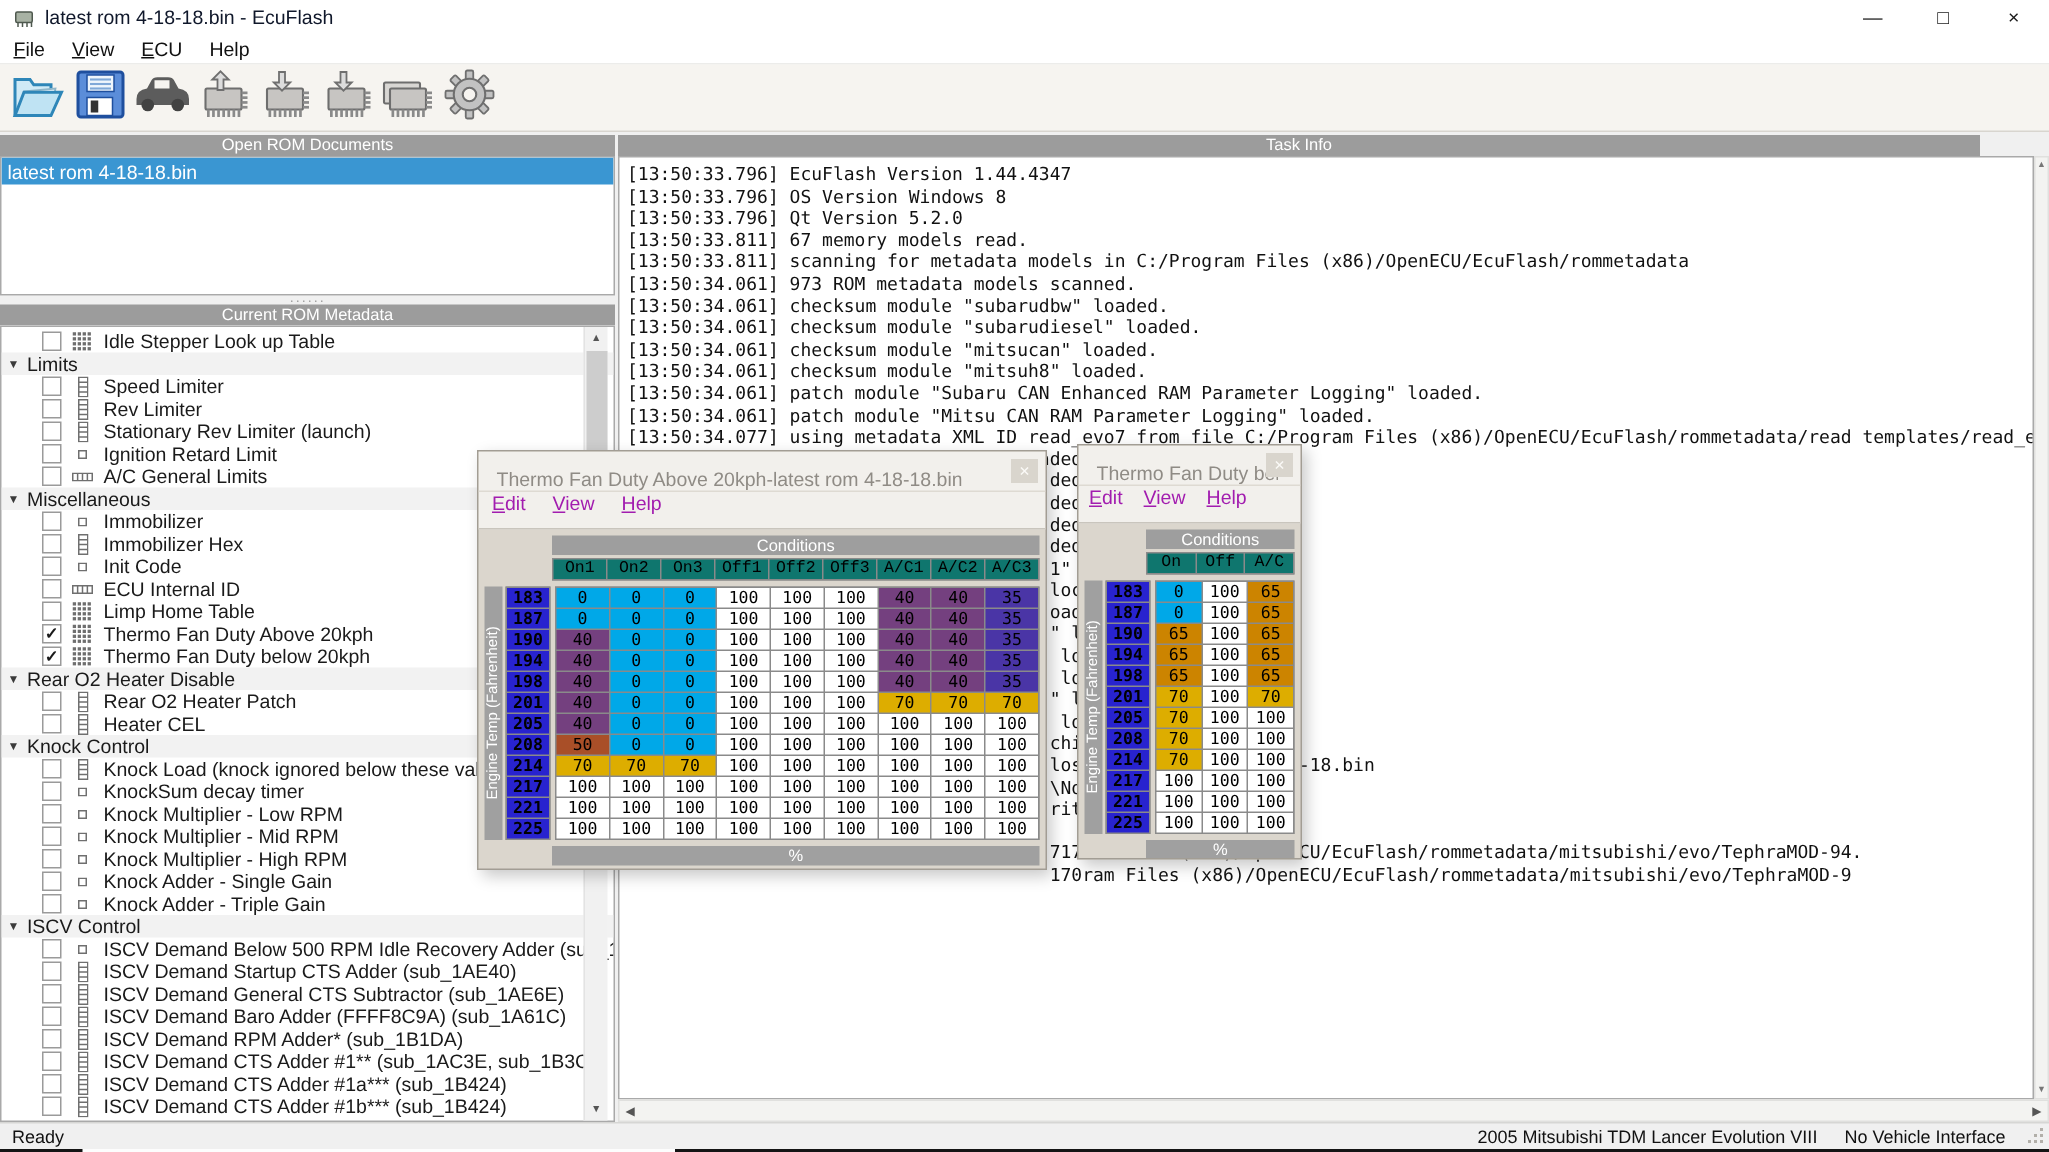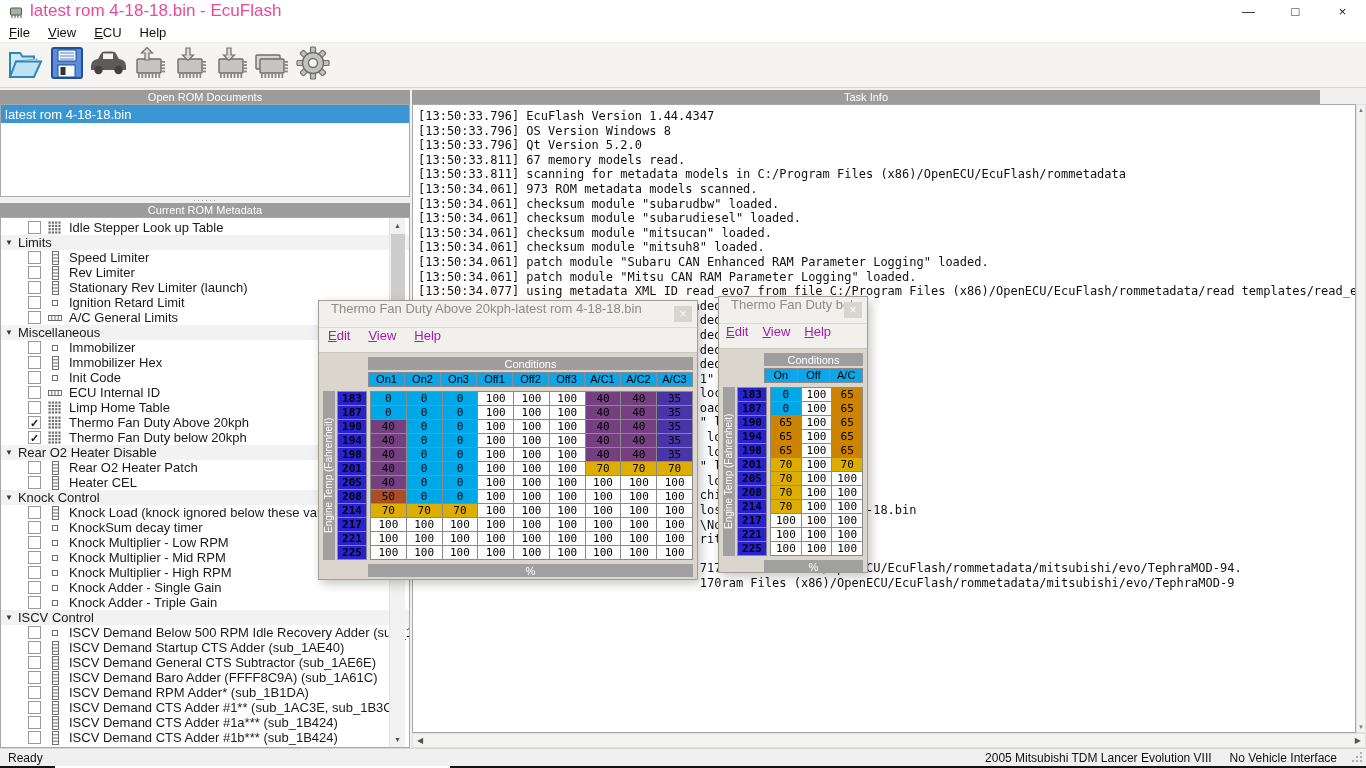--- a/index.html
+++ b/index.html
@@ -1,21 +1,21 @@
 <!DOCTYPE html>
 <html><head>
 <meta charset="utf-8">
 <style>
   html,body{margin:0;padding:0}
   body{width:1366px;height:768px;position:relative;background:#f0f0f0;overflow:hidden;
        font-family:"Liberation Sans",sans-serif;-webkit-font-smoothing:antialiased}
   
   .titlebar{position:absolute;top:0;left:0;right:0;height:22px;background:#ffffff;display:flex;align-items:center}
   .tb-icon{margin:0 6px 0 8px;display:flex}
-  .tb-title{font-size:17px;color:#ec4899}
+  .tb-title{font-size:13px;color:#0f172a}
   .tb-btns{margin-left:auto;display:flex;height:100%}
   .tb-btn{width:47px;display:flex;align-items:center;justify-content:center;font-size:13px;color:#1a1a1a}
   .menubar{position:absolute;top:22px;left:0;right:0;height:21px;background:#ffffff;display:flex;align-items:center;font-size:13px;border-bottom:1px solid #ececea;box-sizing:border-box}
   .menu-item{padding:0 9px;color:#111;height:100%;display:flex;align-items:center}
   .toolbar{position:absolute;top:43px;left:0;right:0;height:45px;background:#f6f4f0;border-bottom:1px solid #d8d5cf;display:flex;align-items:center;padding-left:5px;box-sizing:border-box}
   .tool-btn{width:41px;height:41px;display:flex;align-items:center;justify-content:center}
   
   .phdr{position:absolute;height:14px;background:#9c9c9c;color:#fff;font-size:11px;display:flex;align-items:center;justify-content:center}
   #hdr-docs{top:90px;left:0;width:410px}
   #hdr-meta{top:203px;left:0;width:410px}
@@ -47,30 +47,30 @@
   #sb-right{margin-left:auto;display:flex;align-items:center}
   #sb-vehicle{margin-right:18px}
   #sb-iface{margin-right:14px}
   #sb-grip{margin-right:2px;display:flex}
   #bottomstrip{position:absolute;top:766px;left:0;width:1366px;height:2px;background:#141414}
   #bottomstrip .wseg{position:absolute;left:55px;width:395px;height:2px;background:#fdfdfd}
   
   .tw{position:absolute;background:#dbd6cd;border:1px solid #a29d94;box-shadow:3px 4px 10px rgba(0,0,0,.22);box-sizing:border-box;overflow:hidden}
   #tw0{left:318px;top:300px;width:380px;height:280px}
   #tw1{left:718px;top:296px;width:150px;height:277px}
-  .tw-title{height:26px;background:#f2f0ec;border-bottom:1px solid #dedad2;display:flex;align-items:flex-start;position:relative}
+  .tw-title{height:26px;background:#f2f0ec;border-bottom:1px solid #dedad2;display:flex;align-items:flex-end;position:relative}
   .tw-title-text{margin-left:12px;font-size:13px;color:#8f8b85;white-space:nowrap;overflow:hidden;max-width:82%}
   .tw-close{position:absolute;right:5px;top:5px;width:18px;height:16px;background:#d9d5cd;color:#fbfaf7;font-size:12px;display:flex;align-items:center;justify-content:center}
   .tw-menu{height:24px;background:#f2f0ec;border-bottom:1px solid #c9c5bd;display:flex;align-items:flex-start;font-size:13px;color:#a21caf}
   .tw-menu span{padding:0 9px}
   #tw1 .tw-menu span{padding:0 7px}
   .tw-body{padding:4px;box-sizing:border-box;height:calc(100% - 50px)}
   .tw-cond{height:13px;background:#9e9e9e;color:#fff;font-size:11px;display:flex;align-items:center;justify-content:center;margin-bottom:2px}
   .tw-grid{display:grid;gap:1px;background:#8a8a8a;border:1px solid #8a8a8a}
-  .tw-colhdr > div{background:#0ea5e9;font-family:Liberation Sans, sans-serif;font-size:11px;text-align:center;line-height:13px;height:13px;color:#000}
+  .tw-colhdr > div{background:#0f766e;font-family:Liberation Mono, monospace;font-size:11px;text-align:center;line-height:13px;height:13px;color:#000}
   .tw-mid{display:flex;margin-top:4px}
   .tw-axis{width:12px;background:#a0a0a0;position:relative;overflow:hidden;margin-right:2px}
   .tw-axis span{position:absolute;top:0;bottom:0;left:0;right:0;writing-mode:vertical-rl;transform:rotate(180deg);color:#fff;font-size:10px;text-align:center;line-height:12px;white-space:nowrap}
   .tw-temps{width:28px;margin-right:3px}
   .tw-temps > div{background:#2823cf;color:#000;font-family:"DejaVu Sans Mono",monospace;font-weight:bold;font-size:11px;text-align:center;line-height:13px;height:13px}
   .tw-cells{flex:1}
   .tw-cells > div{font-family:"DejaVu Sans Mono",monospace;font-size:11px;text-align:center;line-height:13px;height:13px;color:#000}
   .tw-unit{height:13px;background:#a0a0a0;color:#fff;font-size:11px;display:flex;align-items:center;justify-content:center;margin-top:4px}
   #tw0 .indent{margin-left:45px}
   #tw1 .indent{margin-left:41px}

